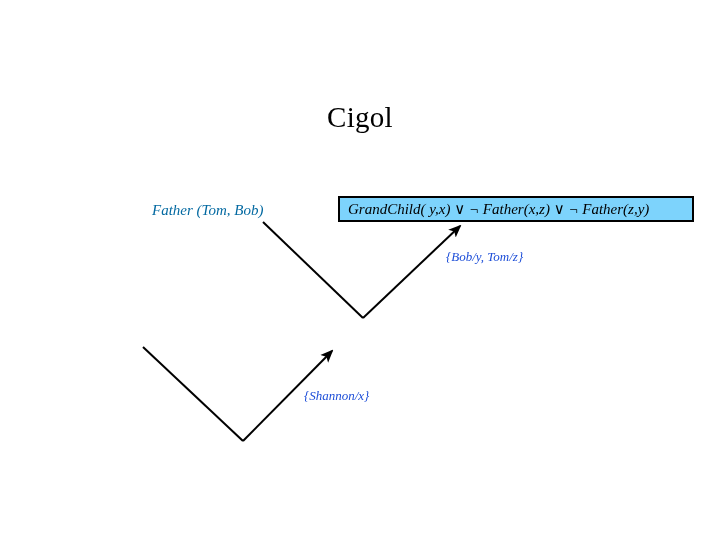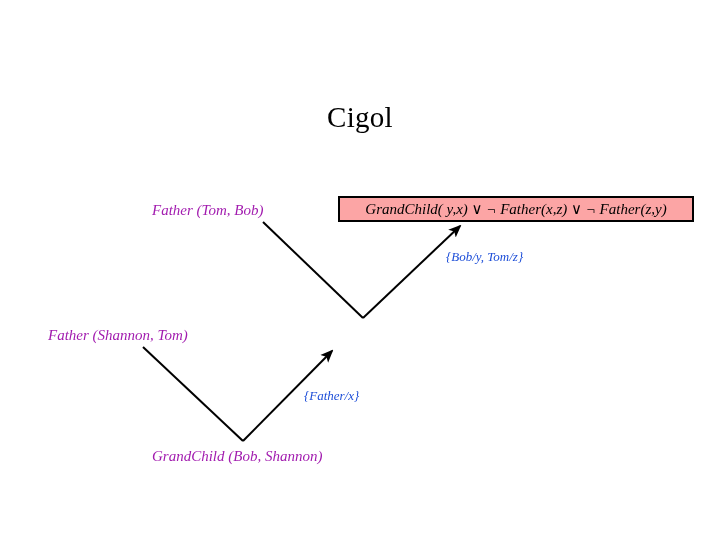--- a/index.html
+++ b/index.html
@@ -28,32 +28,32 @@
     font-family: "Liberation Serif", "DejaVu Serif", serif;
     font-size: 29px;
     font-weight: normal;
     color: #000000;
     letter-spacing: 0.3px;
   }
   .clause {
     position: absolute;
     font-style: italic;
     font-size: 15px;
-    color: #a21caf;
+    color: #0369a1;
     white-space: nowrap;
     line-height: 1.1;
   }
   .boxed {
     position: absolute;
     border: 2px solid #000000;
-    background: #fca5a5;
+    background: #7dd3fc;
     box-sizing: border-box;
     display: flex;
     align-items: center;
-    justify-content: center;
+    justify-content: flex-start;
     padding: 0 8px;
   }
   .boxed .clause-text {
     font-style: italic;
     font-size: 15px;
     color: #000000;
     white-space: nowrap;
     line-height: 1.1;
   }
   .sub-label {
@@ -90,22 +90,20 @@
     <line x1="143" y1="347" x2="243" y2="441" stroke="#000000" stroke-width="2"></line>
     <line x1="243" y1="441" x2="332" y2="351" stroke="#000000" stroke-width="2" marker-end="url(#arrow)"></line>
   </svg>
 
   <div class="clause" style="left:152px; top:202px;">Father (Tom, Bob)</div>
 
   <div class="boxed" style="left:338px; top:196px; width:356px; height:26px;">
     <span class="clause-text">GrandChild( y,x)  ∨  ¬ Father(x,z)  ∨  ¬ Father(z,y)</span>
   </div>
 
-  <div class="clause" style="left:48px; top:327px;">Father (Shannon, Tom)</div>
 
 
-  <div class="clause" style="left:152px; top:448px;">GrandChild (Bob, Shannon)</div>
 
   <div class="sub-label" style="left:446px; top:249px;">{Bob/y, Tom/z}</div>
 
-  <div class="sub-label" style="left:304px; top:388px;">{Father/x}</div>
+  <div class="sub-label" style="left:304px; top:388px;">{Shannon/x}</div>
 
 </div>
 
 </body></html>

